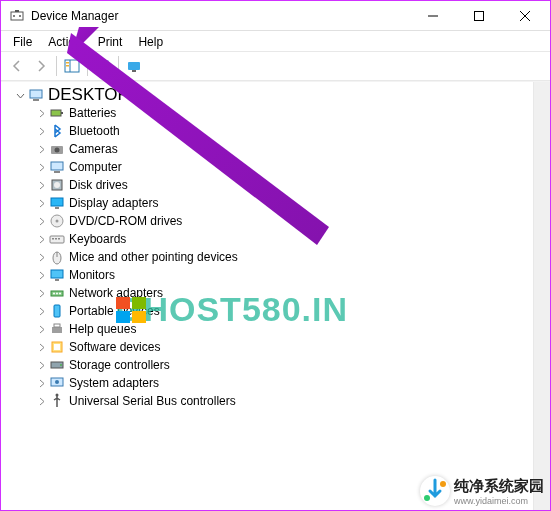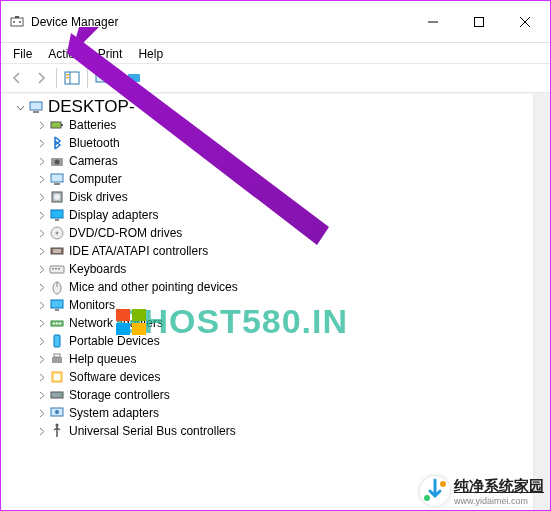--- a/index.html
+++ b/index.html
@@ -1,18 +1,18 @@
 <!DOCTYPE html>
 <html><head>
 <meta charset="utf-8">
 <style>
   * { box-sizing: border-box; margin: 0; padding: 0; font-family: "Segoe UI", Tahoma, sans-serif; }
   body { width: 551px; height: 511px; background: #fff; position: relative; overflow: hidden; border: 1px solid #d030ff; }
   
-  .titlebar { height: 42px; display: flex; align-items: center; padding: 0 2px 0 8px; border-bottom: 1px solid #e0e0e0; }
+  .titlebar { height: 30px; display: flex; align-items: center; padding: 0 2px 0 8px; border-bottom: 1px solid #e0e0e0; }
   .titlebar-icon { width: 16px; height: 16px; margin-right: 6px; }
   .titlebar-text { font-size: 12px; flex: 1; color: #000; }
   .win-btn { width: 46px; height: 30px; display: flex; align-items: center; justify-content: center; background: transparent; border: none; }
   .win-btn svg { width: 10px; height: 10px; }
   
   .menubar { height: 20px; display: flex; align-items: flex-end; padding: 0 4px; font-size: 12px; }
   .menu-item { padding: 2px 8px; cursor: default; }
   
   .toolbar { height: 30px; display: flex; align-items: center; padding: 2px 4px; border-top: 1px solid #e8e8e8; border-bottom: 1px solid #e8e8e8; gap: 0; }
   .tool-btn { width: 24px; height: 24px; display: flex; align-items: center; justify-content: center; background: transparent; border: 1px solid transparent; }
@@ -27,21 +27,21 @@
   .expander { width: 12px; height: 12px; display: flex; align-items: center; justify-content: center; margin-right: 2px; }
   .node-icon { width: 16px; height: 16px; margin-right: 4px; display: flex; align-items: center; justify-content: center; }
   .node-label { color: #000; white-space: nowrap; }
   
   .watermark { position: absolute; left: 115px; top: 208px; font-size: 34px; font-weight: 700; color: #26b89a; letter-spacing: 1px; opacity: 0.75; pointer-events: none; font-family: Arial, sans-serif; z-index: 2; }
   .watermark-logo { position: absolute; left: 115px; top: 215px; width: 32px; height: 28px; z-index: 3; }
   
   .arrow-overlay { position: absolute; left: 48px; top: 26px; z-index: 5; pointer-events: none; }
   
   .corner-logo { position: absolute; right: 6px; bottom: 4px; display: flex; flex-direction: column; align-items: center; font-size: 11px; z-index: 4; }
-  .corner-logo .cn { font-size: 15px; font-weight: 700; color: #222; text-decoration: underline; }
+  .corner-logo .cn { font-size: 15px; font-weight: 700; color: #222; }
   .corner-logo .url { font-size: 9px; color: #888; }
   .logo-circle { width: 30px; height: 30px; border-radius: 50%; background: #fff; box-shadow: 0 0 4px rgba(0,0,0,0.2); position: relative; margin-right: 4px; }
   .corner-row { display: flex; align-items: center; }
   
   .scrollbar-v { position: absolute; right: 0; top: 0; width: 17px; height: 100%; background: #f0f0f0; border-left: 1px solid #e8e8e8; }
 </style>
 </head>
 <body>
 
 <div class="titlebar">
@@ -231,35 +231,20 @@
           <span class="node-label">DVD/CD-ROM drives</span>
         </div>
         <div class="tree-node">
           <span class="expander">
             <svg width="9" height="9" viewBox="0 0 9 9">
               <path d="M3 1 L7 4.5 L3 8" fill="none" stroke="#888" stroke-width="1"></path>
             </svg>
           </span>
           <span class="node-icon">
             <svg width="16" height="16" viewBox="0 0 16 16">
-              <rect x="2" y="5" width="12" height="6" fill="#8d6e63" stroke="#555"></rect>
-              <line x1="4" y1="7" x2="12" y2="7" stroke="#fff"></line>
-              <line x1="4" y1="9" x2="12" y2="9" stroke="#fff"></line>
-            </svg>
-          </span>
-          <span class="node-label">IDE ATA/ATAPI controllers</span>
-        </div>
-        <div class="tree-node">
-          <span class="expander">
-            <svg width="9" height="9" viewBox="0 0 9 9">
-              <path d="M3 1 L7 4.5 L3 8" fill="none" stroke="#888" stroke-width="1"></path>
-            </svg>
-          </span>
-          <span class="node-icon">
-            <svg width="16" height="16" viewBox="0 0 16 16">
               <rect x="1" y="5" width="14" height="7" rx="1" fill="#eee" stroke="#888"></rect>
               <rect x="3" y="7" width="2" height="1.5" fill="#888"></rect>
               <rect x="6" y="7" width="2" height="1.5" fill="#888"></rect>
               <rect x="9" y="7" width="2" height="1.5" fill="#888"></rect>
             </svg>
           </span>
           <span class="node-label">Keyboards</span>
         </div>
         <div class="tree-node">
           <span class="expander">

